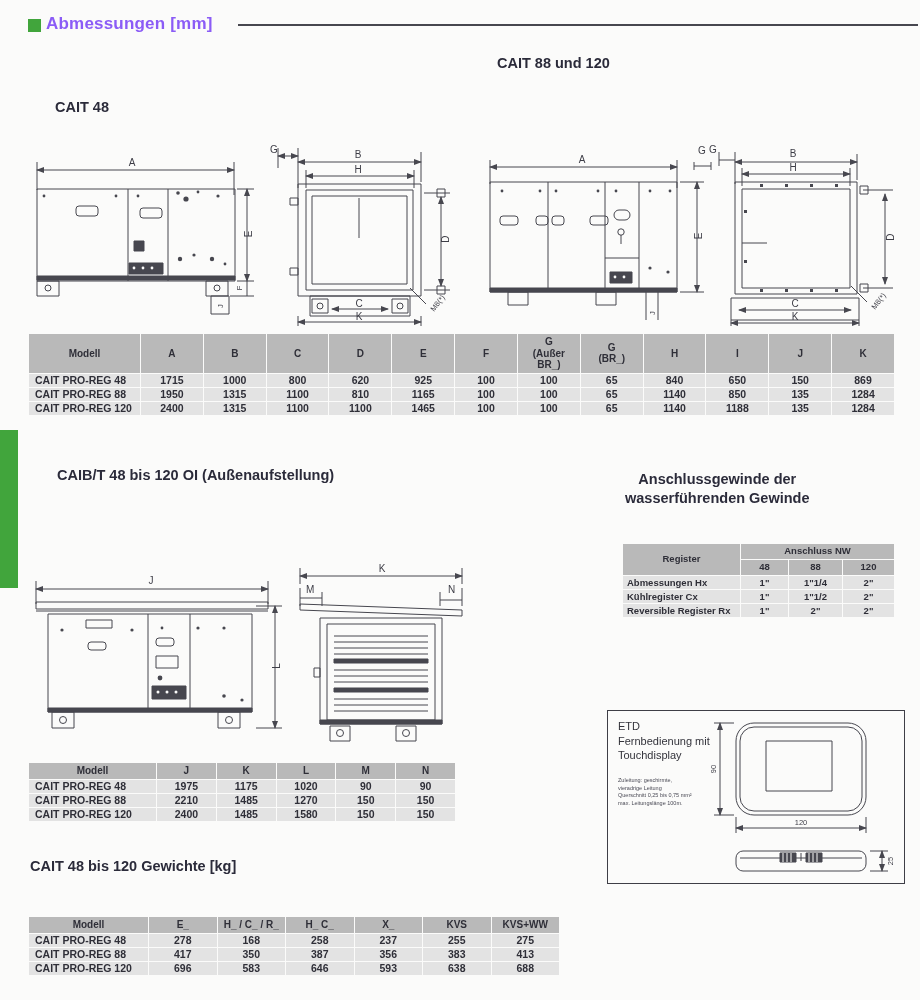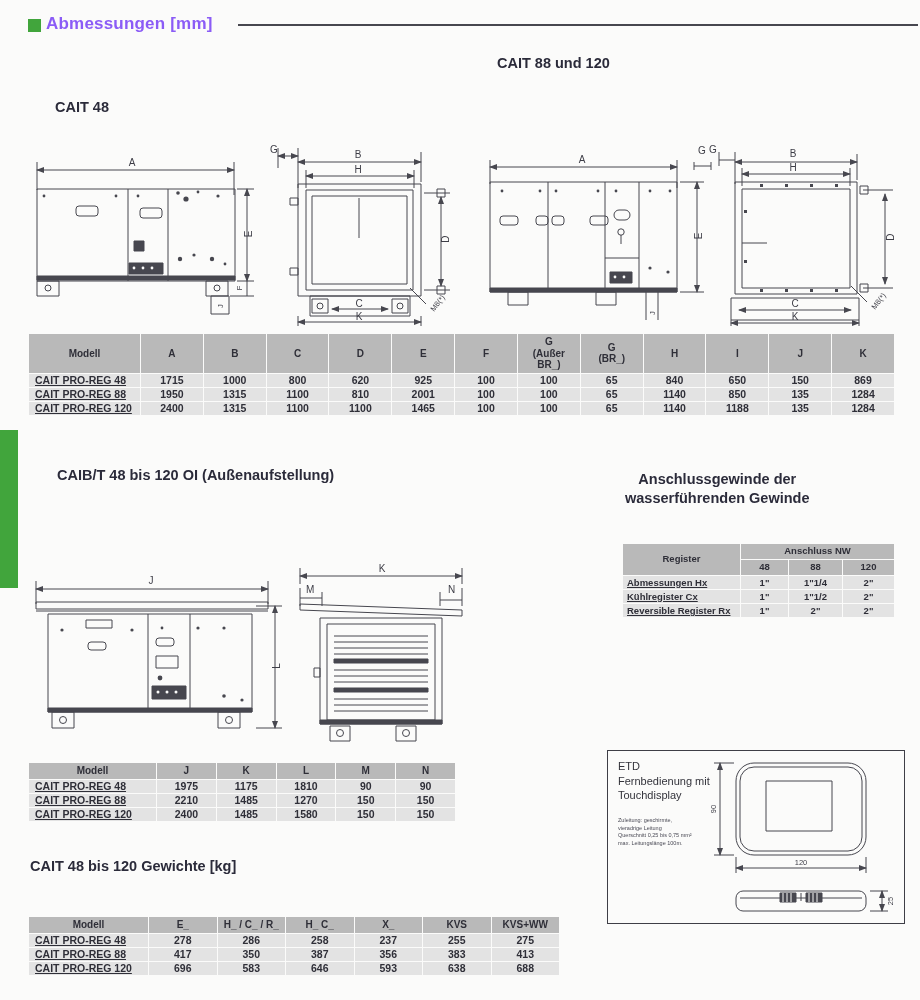--- a/index.html
+++ b/index.html
@@ -14,34 +14,34 @@
   .title-rule { height:0; border-top:2px solid #47474f; }
   .h2 { font-size:14.5px; font-weight:bold; color:#2b2b3a; }
   .h2 .line { display:block; line-height:19px;text-align:center; }
 
   
   table { border-collapse:collapse; table-layout:fixed; font-size:10.5px; color:#2f2f38; }
   th { background:#b9b9b9; font-weight:bold; text-align:center; vertical-align:middle;
        padding:2px 2px; border:1.5px solid #fbfbfa; white-space:pre-line; line-height:1.15; font-size:10px; }
   td { background:#e3e3e3; font-weight:bold; text-align:center; padding:0 2px; height:14px;
        border:1.5px solid #fbfbfa; }
-  td.model-col { text-align:left; padding-left:6px;text-decoration:underline; }
+  td.model-col { text-align:left; padding-left:6px; }
   .reg-table { font-size:9.5px; }
   .reg-table th { font-size:9.5px; }
   .reg-table td { height:14px; }
   .reg-table td.model-col { padding-left:4px; }
 
   
   svg text { font-family:"Liberation Sans", sans-serif; fill:#3d3d46; }
   .draw line, .draw rect, .draw path, .draw circle, .draw polyline { vector-effect:non-scaling-stroke; }
   .dim { font-size:10px; }
   .dim-sm { font-size:7.5px; }
 
   
-  .etd-box { border:1.5px solid #3e3e46; background:transparent;margin-top:40px; }
+  .etd-box { border:1.5px solid #3e3e46; background:transparent; }
   .etd-title { font-size:11px; color:#33333b; line-height:14.5px; }
   .etd-note { font-size:5.5px; color:#4a4a55; line-height:7.5px; }
 </style>
 </head>
 <body>
 
 <svg width="0" height="0" style="position:absolute" aria-hidden="true">
   <defs>
     <marker id="ae" markerWidth="8" markerHeight="6" refX="7" refY="3" orient="auto">
         <path d="M0,0L8,3L0,6z" fill="#47474f"></path>
@@ -280,21 +280,21 @@
         <td>650</td>
         <td>150</td>
         <td>869</td>
       </tr>
       <tr>
         <td class="model-col">CAIT PRO-REG 88</td>
         <td>1950</td>
         <td>1315</td>
         <td>1100</td>
         <td>810</td>
-        <td>2001</td>
+        <td>1165</td>
         <td>100</td>
         <td>100</td>
         <td>65</td>
         <td>1140</td>
         <td>850</td>
         <td>135</td>
         <td>1284</td>
       </tr>
       <tr>
         <td class="model-col">CAIT PRO-REG 120</td>
@@ -453,21 +453,21 @@
         <th>L</th>
         <th>M</th>
         <th>N</th>
       </tr>
     </thead>
     <tbody>
       <tr>
         <td class="model-col">CAIT PRO-REG 48</td>
         <td>1975</td>
         <td>1175</td>
-        <td>1810</td>
+        <td>1020</td>
         <td>90</td>
         <td>90</td>
       </tr>
       <tr>
         <td class="model-col">CAIT PRO-REG 88</td>
         <td>2210</td>
         <td>1485</td>
         <td>1270</td>
         <td>150</td>
         <td>150</td>
@@ -496,21 +496,21 @@
         <th>H_ C_</th>
         <th>X_</th>
         <th>KVS</th>
         <th>KVS+WW</th>
       </tr>
     </thead>
     <tbody>
       <tr>
         <td class="model-col">CAIT PRO-REG 48</td>
         <td>278</td>
-        <td>286</td>
+        <td>168</td>
         <td>258</td>
         <td>237</td>
         <td>255</td>
         <td>275</td>
       </tr>
       <tr>
         <td class="model-col">CAIT PRO-REG 88</td>
         <td>417</td>
         <td>350</td>
         <td>387</td>

